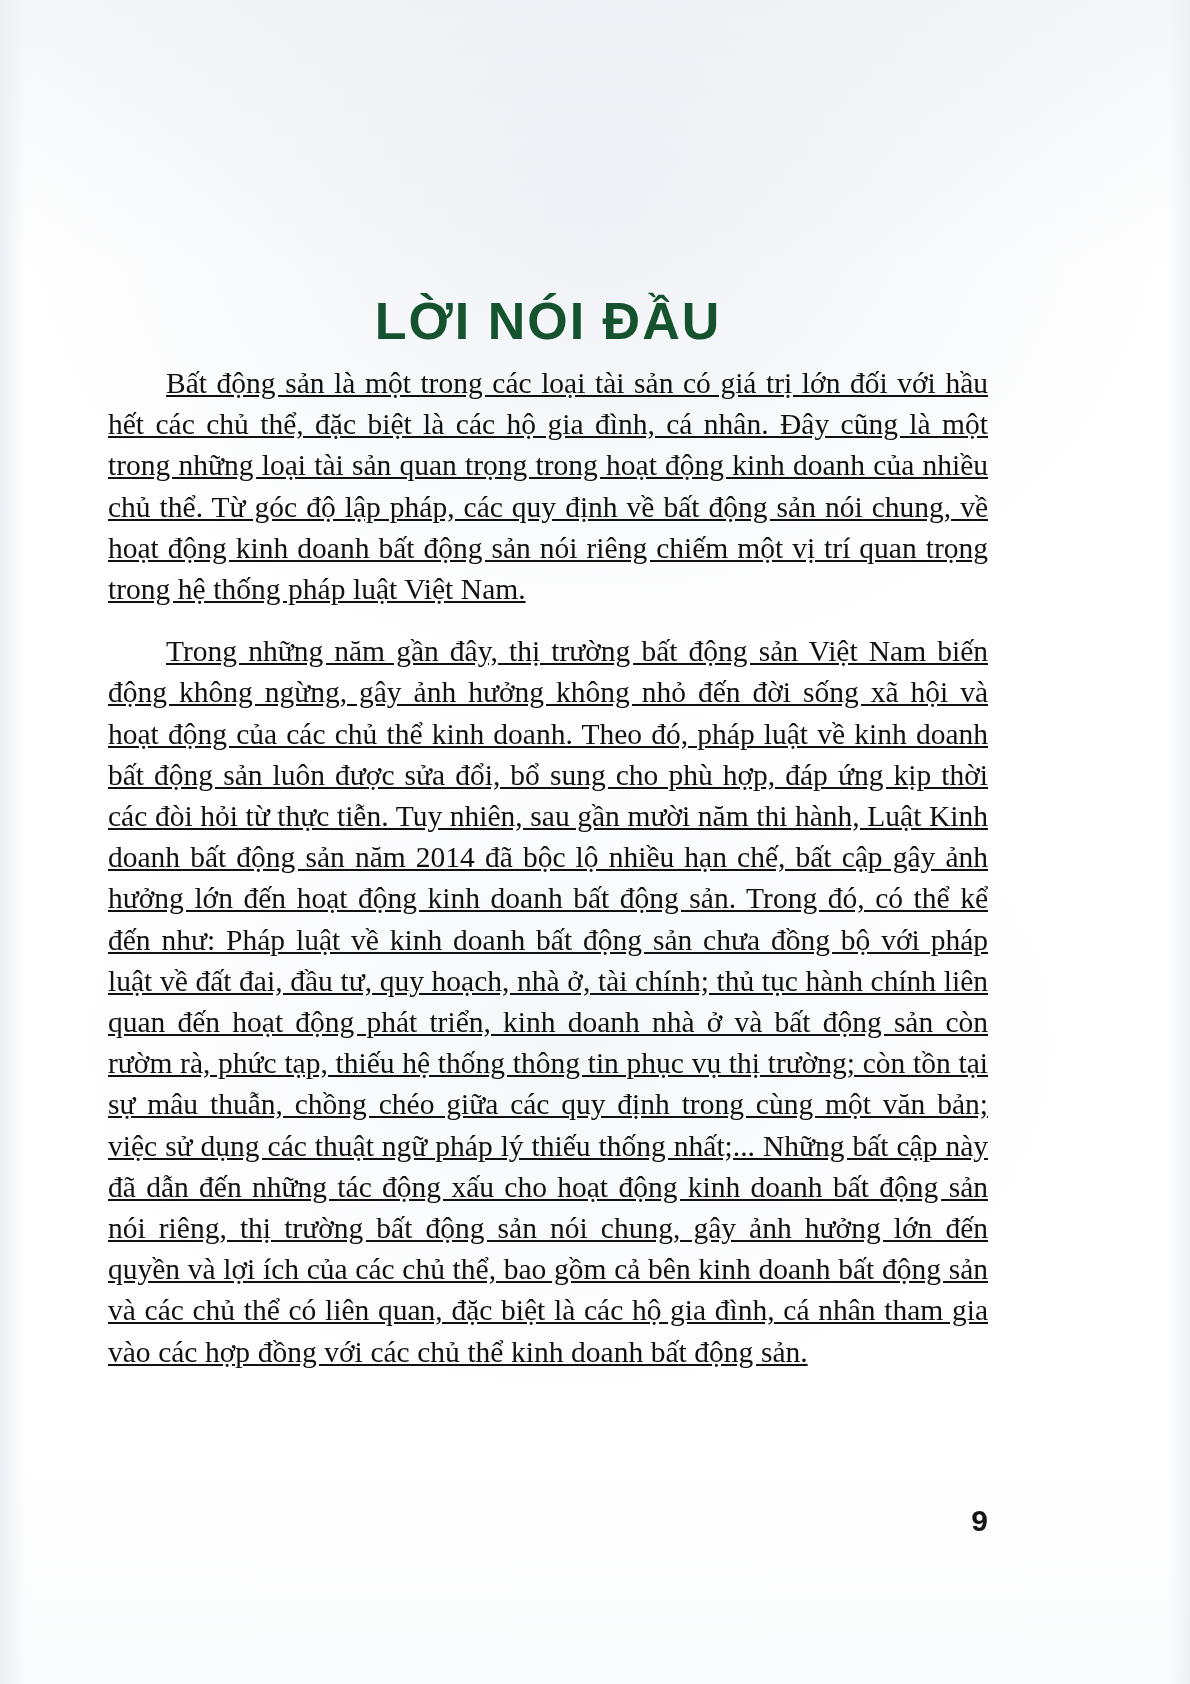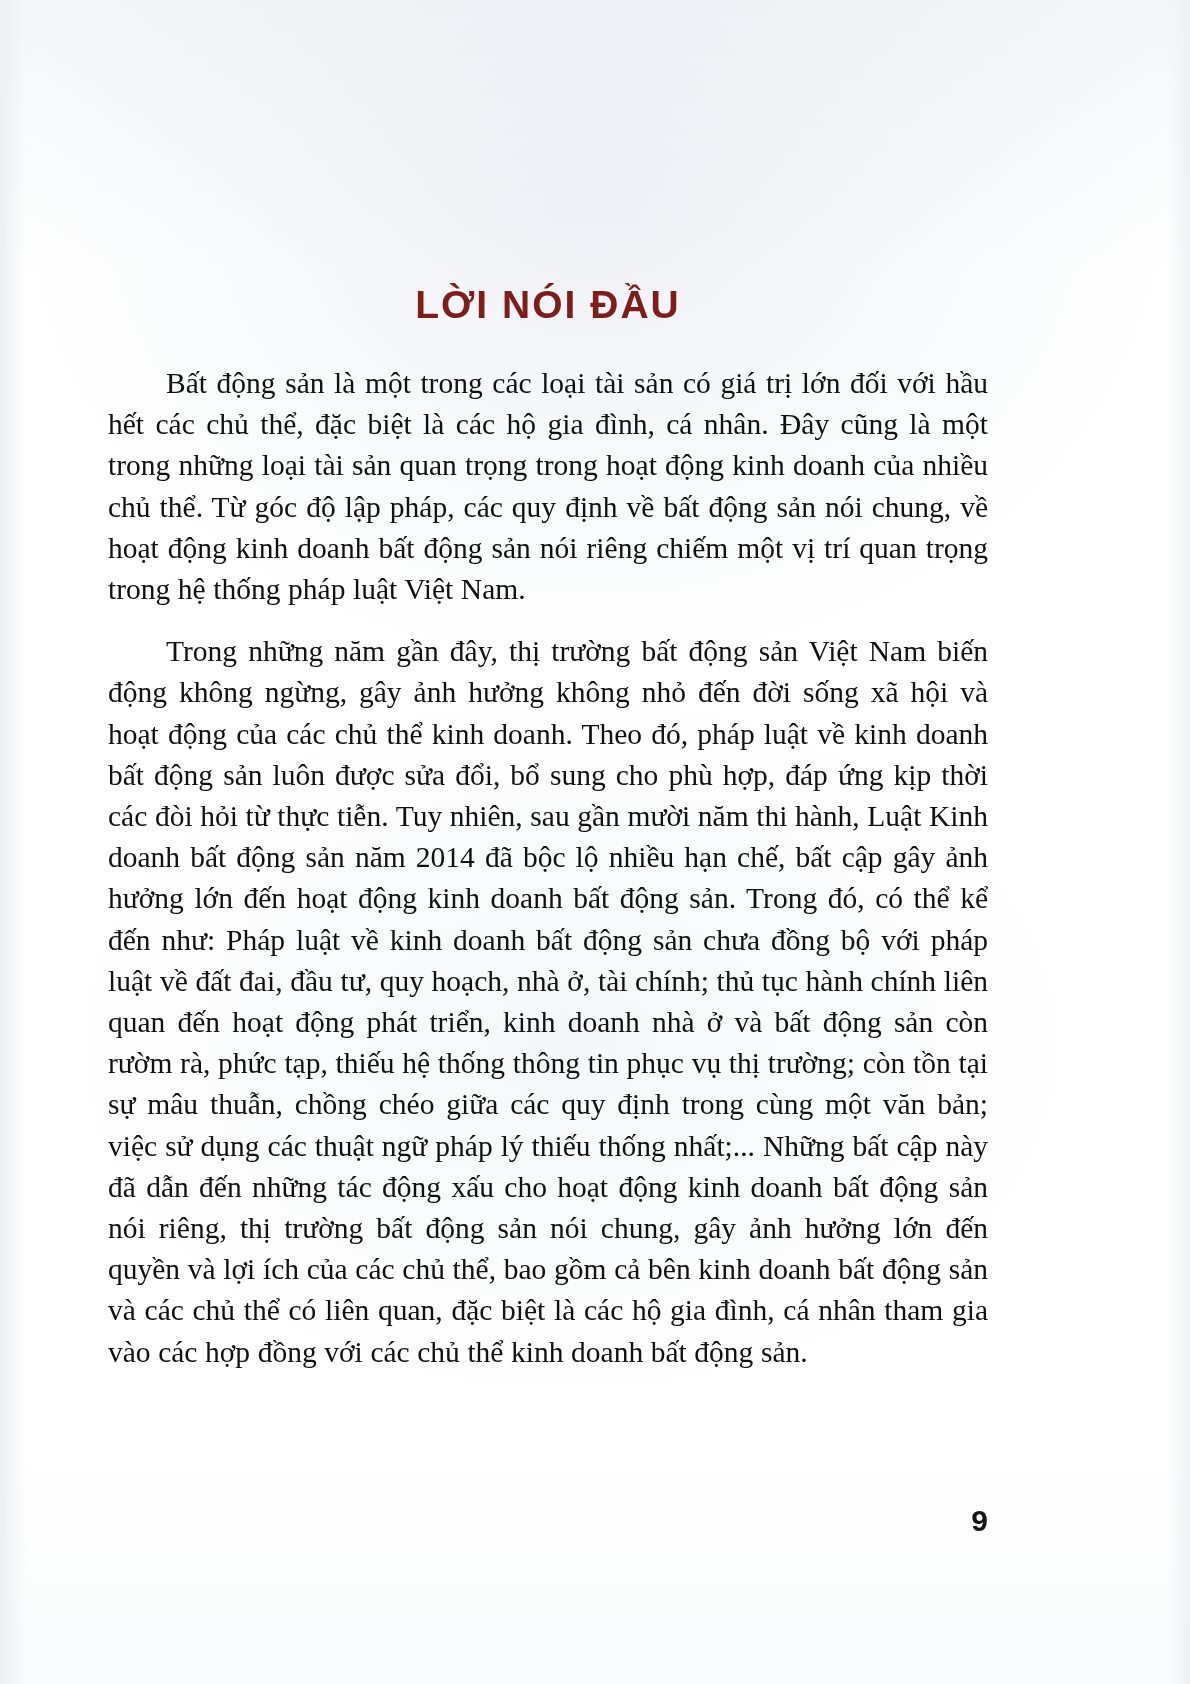--- a/index.html
+++ b/index.html
@@ -51,41 +51,42 @@
     height: 100%;
   }
   .doc-title {
     position: absolute;
     top: 258px;
     left: 0;
     width: 880px;
     text-align: center;
     font-family: "Liberation Sans", "DejaVu Sans", sans-serif;
     font-weight: 700;
-    font-size: 39px;
+    font-size: 52px;
     letter-spacing: 2.0px;
-    color: #7f1d1d;
+    color: #14532d;
     line-height: 1.1;
   }
   .body-block {
     position: absolute;
     top: 363px;
     left: 0;
     width: 880px;
   }
   p.para {
     margin: 0 0 10px 0;
     text-align: justify;
     text-align-last: left;
     text-justify: inter-word;
     font-size: 29.5px;
     line-height: 41.2px;
     color: #111111;
     text-indent: 58px;
     word-spacing: 0.2px;
+    text-decoration: underline;
     -webkit-font-smoothing: antialiased;
   }
   p.para:last-child {
     margin-bottom: 0;
     margin-top: 21px;
   }
   .folio {
     position: absolute;
     right: 0;
     top: 1504px;

